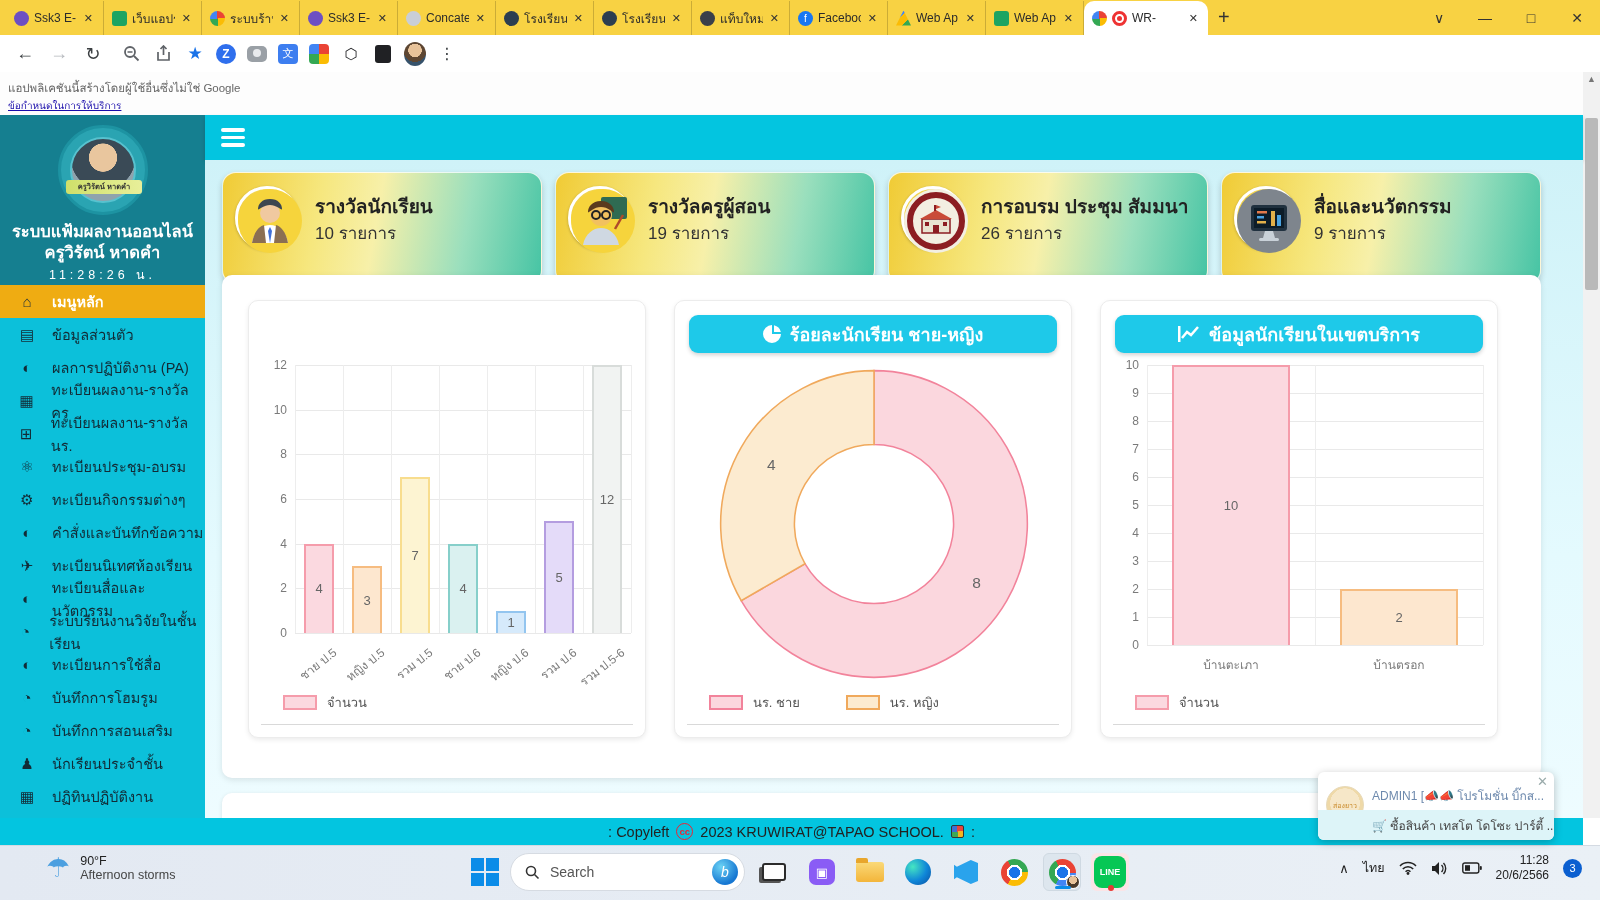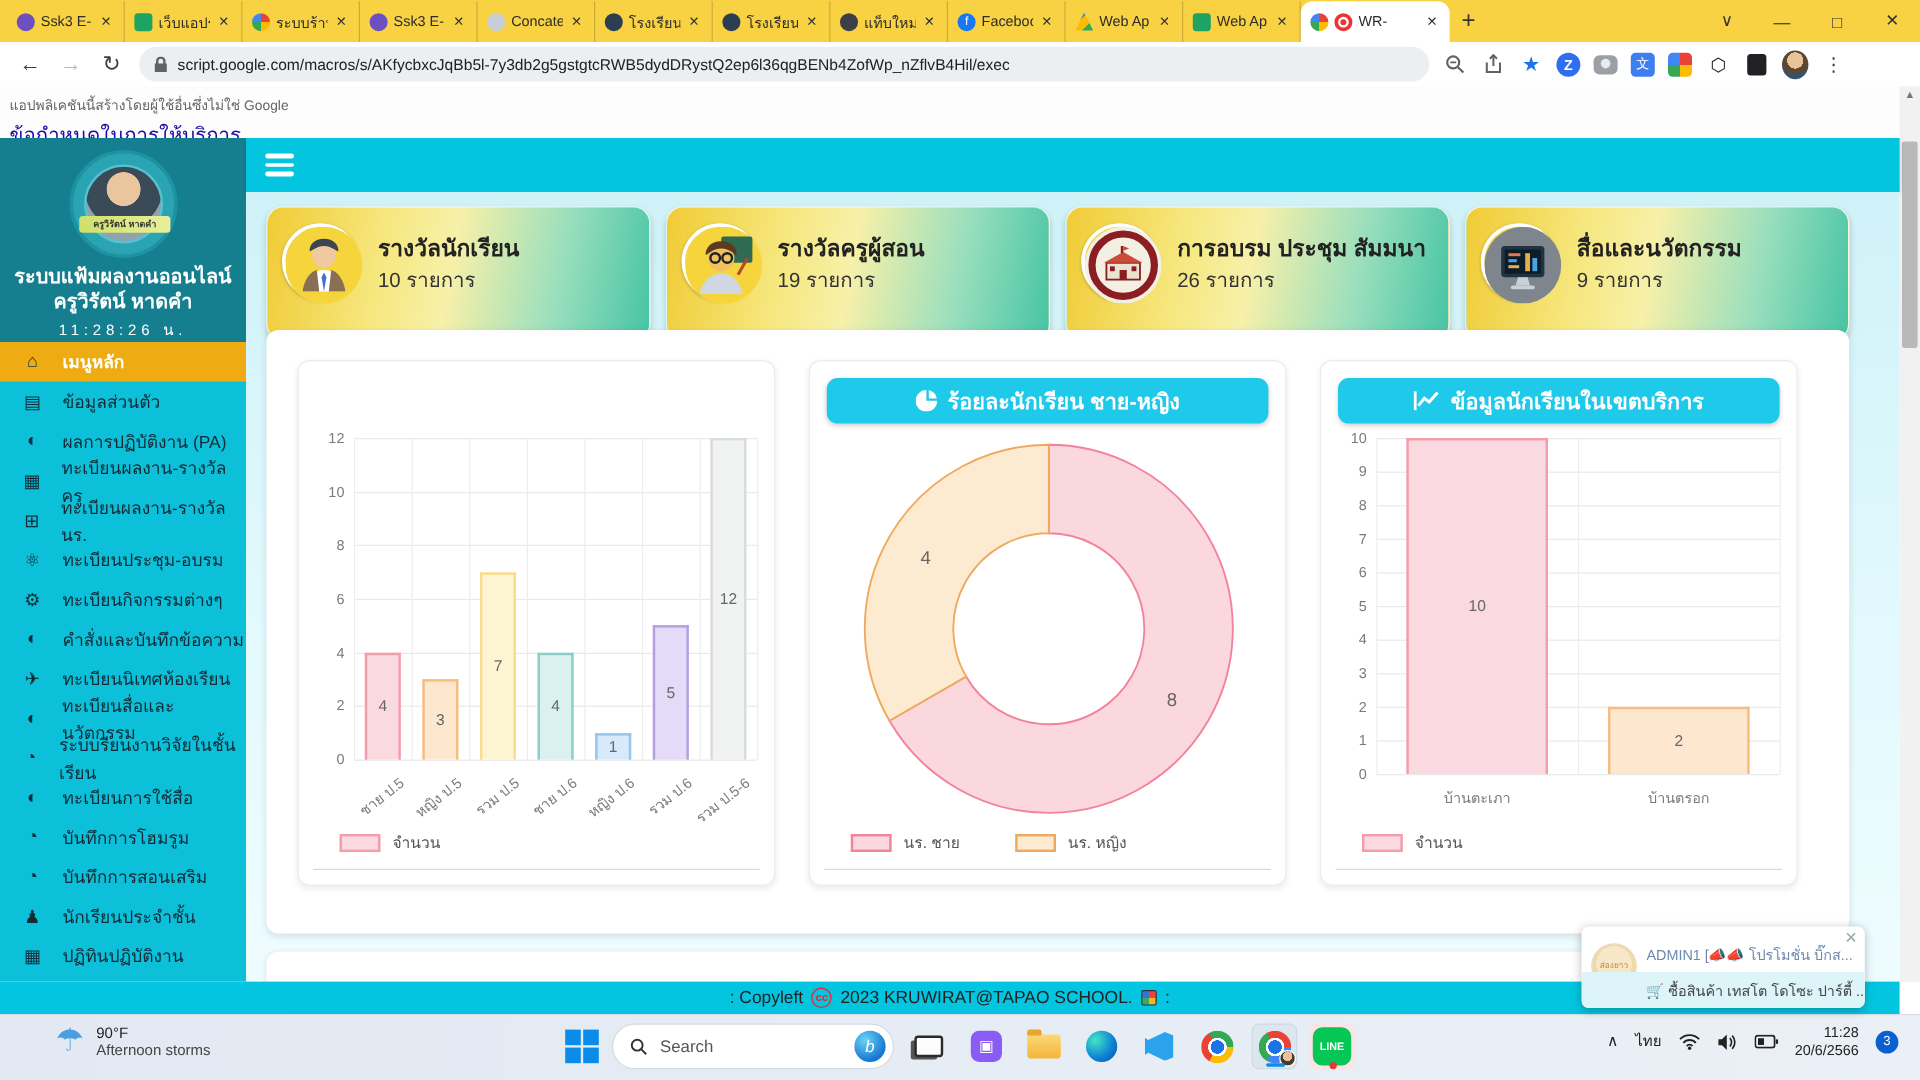--- a/index.html
+++ b/index.html
@@ -35,21 +35,21 @@
   .ext-cam::after { content:""; position:absolute; left:6px; top:3px; width:8px; height:8px; border-radius:50%; background:#e8eaed; }
   .ext-tr { background:#3d7ef0; color:#fff; border-radius:4px; font-size:11px; width:20px; height:20px; }
   .ext-multi { border-radius:4px; width:20px; height:20px; background:conic-gradient(#ea4335 0 90deg,#fbbc04 0 180deg,#34a853 0 270deg,#4285f4 0 360deg); }
   .ext-puzzle { color:#202124; font-size:15px; }
   .ext-panel { width:16px; height:18px; background:#202124; border-radius:3px; }
   .avatar { width:24px; height:24px; border-radius:50%; background:radial-gradient(circle at 50% 35%, #e8c39a 0 35%, #5d4632 36% 60%, #36526b 61%); }
   .kebab { font-size:16px; color:#3c4043; }
 
   #banner { position:absolute; left:0; top:72px; width:1600px; height:43px; background:#fdfdfd; }
   #banner .b1 { position:absolute; left:8px; top:7px; font-size:11.5px; color:#666; }
-  #banner .b2 { position:absolute; left:8px; top:26px; font-size:17px; color:#1a0dab; text-decoration:underline; cursor:pointer; }
+  #banner .b2 { position:absolute; left:8px; top:26px; font-size:10px; color:#1a0dab; text-decoration:underline; cursor:pointer; }
 
   
   #scrollbar { position:absolute; right:0; top:72px; width:17px; height:746px; background:#f1f1f1; }
   #scrollbar .up { position:absolute; top:2px; left:0; width:17px; text-align:center; font-size:9px; color:#777; }
   #scrollbar .thumb { position:absolute; top:46px; left:2px; width:13px; height:172px; background:#b9b9b9; border-radius:2px; }
 
   
   #sidebar { position:absolute; left:0; top:115px; width:205px; height:703px; background:#0cc0da; }
   #profile { position:absolute; left:0; top:0; width:205px; height:170px; background:#157f90; text-align:center; }
   #badge { position:absolute; left:58px; top:10px; width:90px; height:90px; border-radius:50%; background:#2aa4b2; border:3px solid #1d93a2; }
@@ -215,26 +215,20 @@
     <span>—</span>
     <span>□</span>
     <span>✕</span>
   </div>
 </div>
 
 <div id="toolbar">
   <span class="navbtn" style="margin-left:8px">←</span>
   <span class="navbtn disabled">→</span>
   <span class="navbtn">↻</span>
-  <div id="urlbar">
-    <svg width="12" height="14" viewBox="0 0 12 14">
-        <path d="M2 6V4a4 4 0 018 0v2h1v7H1V6h1zm2 0h4V4a2 2 0 00-4 0v2z" fill="#5f6368"></path>
-      </svg>
-    <span class="url">script.google.com/macros/s/AKfycbxcJqBb5l-7y3db2g5gstgtcRWB5dydDRystQ2ep6l36qgBENb4ZofWp_nZflvB4Hil/exec</span>
-  </div>
   <div class="tool-icons">
     <span class="ticon">
       <svg width="17" height="17" viewBox="0 0 17 17">
           <circle cx="7" cy="7" r="5" fill="none" stroke="#5f6368" stroke-width="1.8"></circle>
           <line x1="11" y1="11" x2="15.5" y2="15.5" stroke="#5f6368" stroke-width="1.8"></line>
           <line x1="4.5" y1="7" x2="9.5" y2="7" stroke="#5f6368" stroke-width="1.5"></line>
         </svg>
     </span>
     <span class="ticon">
       <svg width="17" height="17" viewBox="0 0 17 17">

